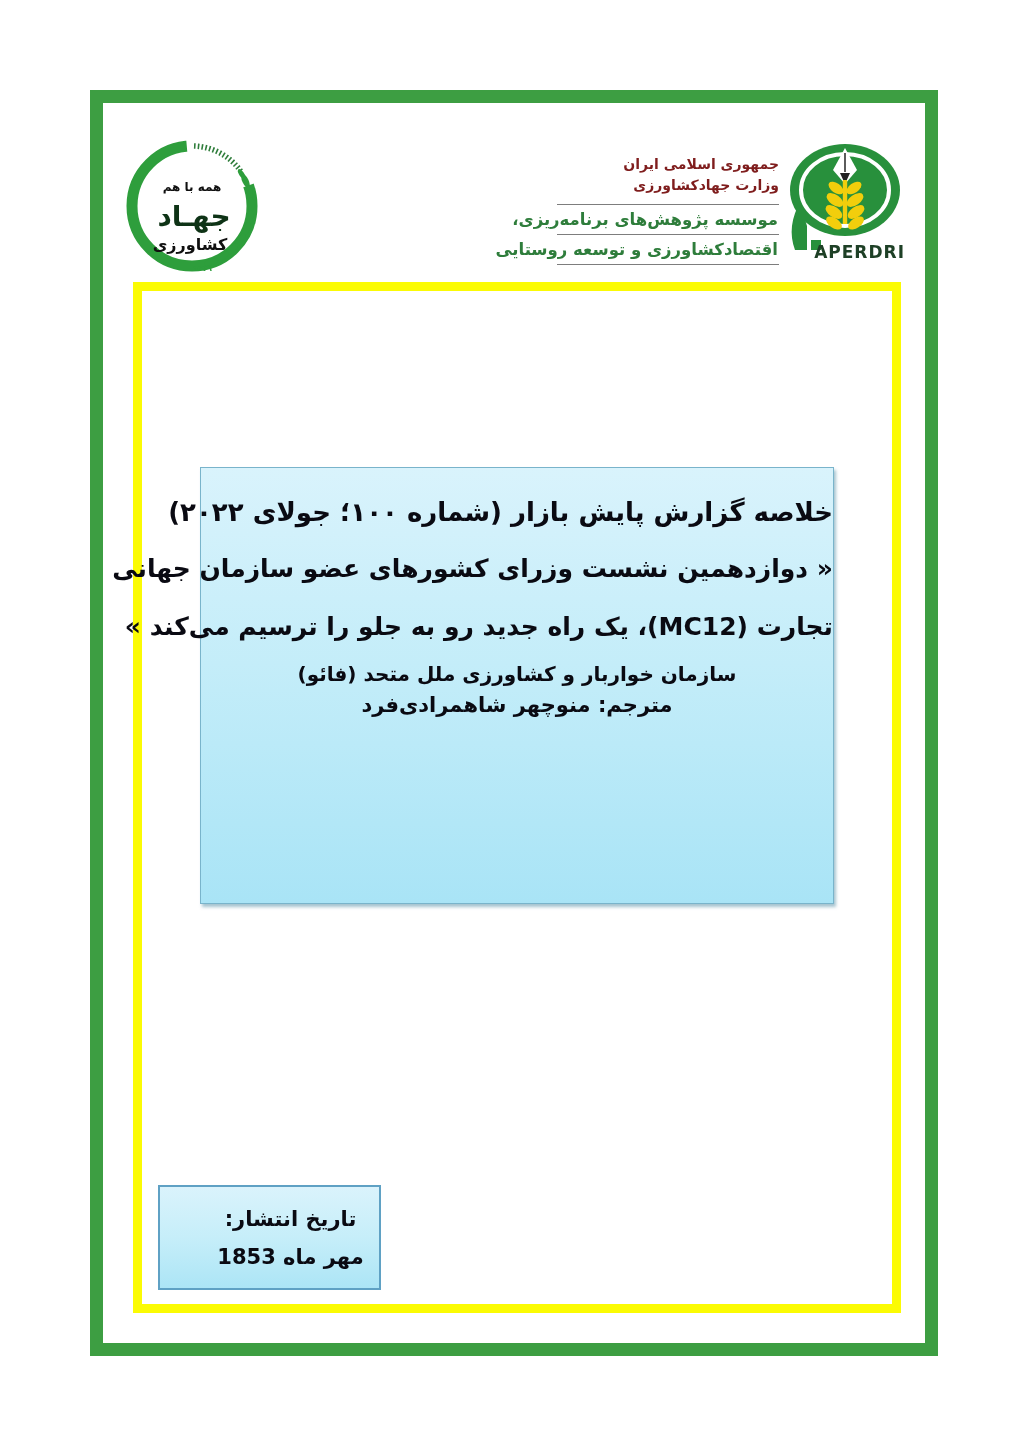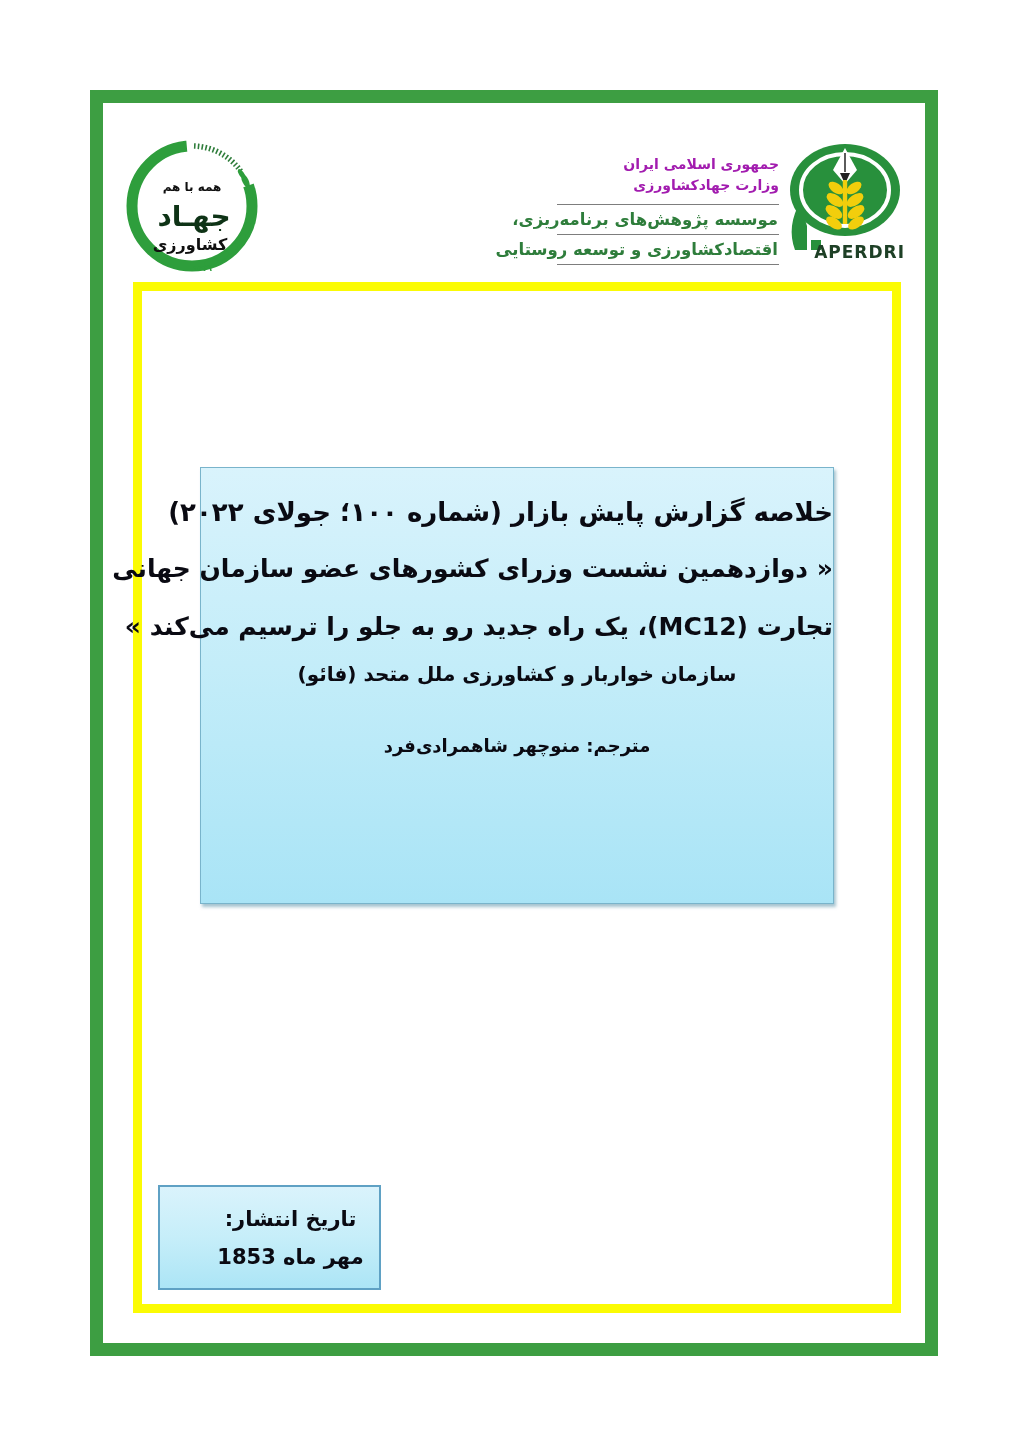--- a/index.html
+++ b/index.html
@@ -14,39 +14,39 @@
   }
   .yellow-frame{
     position:absolute;left:133px;top:282px;width:768px;height:1031px;
     border:9px solid #FBFB04;box-sizing:border-box;
   }
   
   .jihad-logo{position:absolute;left:116px;top:134px;width:152px;height:146px;}
   
   .header-right{position:absolute;top:140px;right:108px;display:flex;align-items:flex-start;}
   .gov-block{direction:rtl;text-align:right;width:222px;padding-top:14px;margin-left:4px;}
-  .gov-line{font-size:14px;font-weight:bold;color:#a21caf;line-height:21px;white-space:nowrap;}
+  .gov-line{font-size:14px;font-weight:bold;color:#7f1d1d;line-height:21px;white-space:nowrap;}
   .institute-block{margin-top:8px;border-top:1.5px solid #7d7d7d;}
   .inst-line{
     font-size:16.5px;font-weight:bold;color:#2E7D3B;line-height:25px;
     padding:2px 1px;border-bottom:1.5px solid #7d7d7d;white-space:nowrap;
   }
   .aperdri-logo{width:136px;height:126px;flex:0 0 auto;}
   
   .title-box{
     position:absolute;left:200px;top:467px;width:634px;height:437px;
     background:linear-gradient(180deg,#d9f3fc 0%,#c4edf9 45%,#a9e4f6 100%);
     border:1px solid #79b4cb;box-shadow:2px 3px 3px rgba(92,148,170,0.55);
     box-sizing:border-box;direction:rtl;text-align:center;color:#0a0a12;
   }
   .t1{font-size:26px;font-weight:bold;line-height:56px;margin-top:16px;white-space:nowrap;}
   .t2,.t3{font-size:25px;font-weight:bold;line-height:58px;white-space:nowrap;}
   .src{font-size:20px;font-weight:bold;line-height:37px;white-space:nowrap;}
   .src-first{margin-top:20px;}
-  .translator{font-size:18px;font-weight:bold;margin-top:42px;white-space:nowrap;}
+  .translator{font-size:21px;font-weight:bold;white-space:nowrap;}
   
   .date-box{
     position:absolute;left:158px;top:1185px;width:223px;height:105px;
     background:linear-gradient(180deg,#daf3fc 0%,#c6eef9 50%,#ace5f6 100%);
     border:2px solid #5fa1c4;box-sizing:border-box;
     direction:rtl;text-align:center;font-weight:bold;font-size:21px;color:#0a0a12;
     padding-top:13px;line-height:38px;padding-left:42px;
   }
   .svg-fa-text{font-family:"DejaVu Sans",sans-serif;}
 </style>

